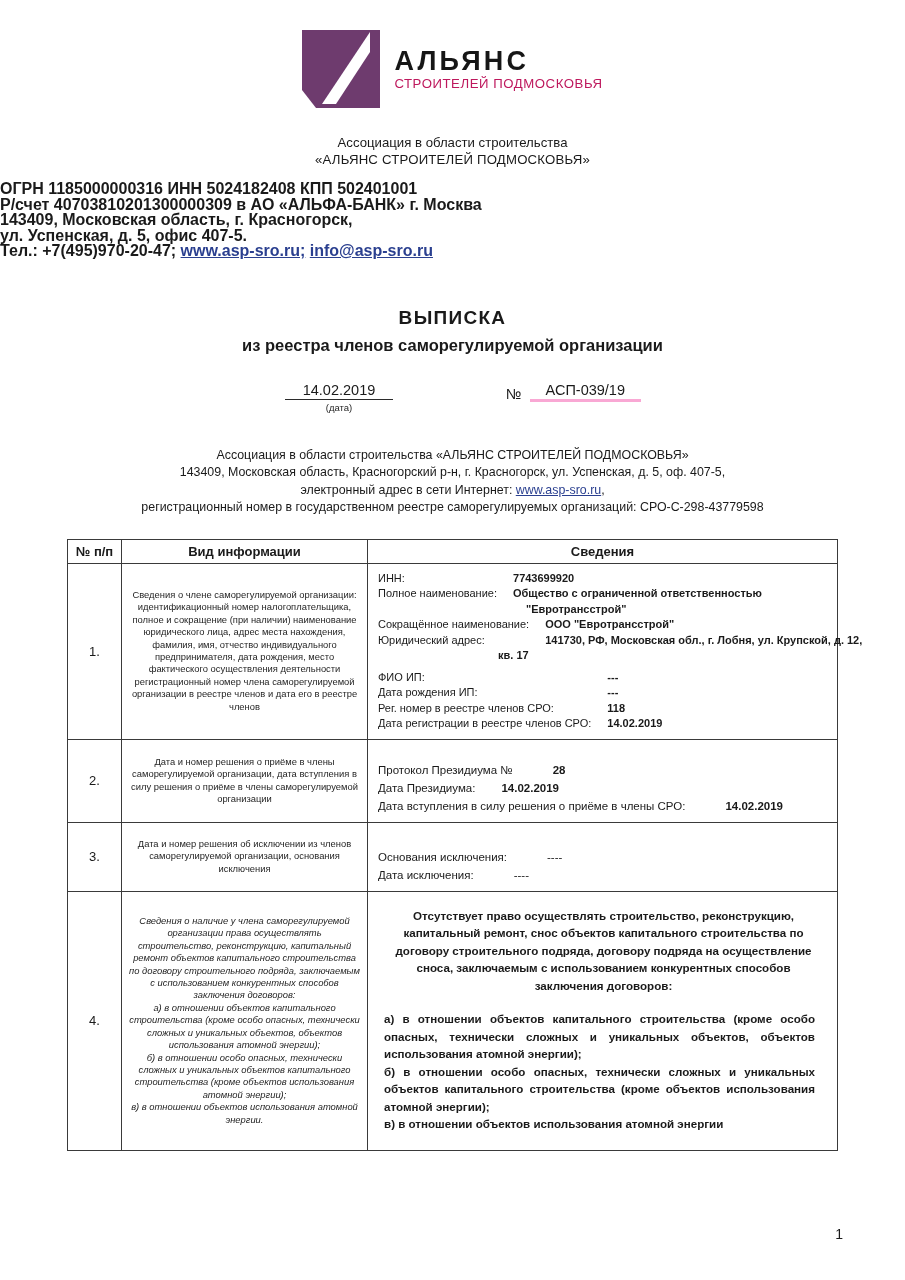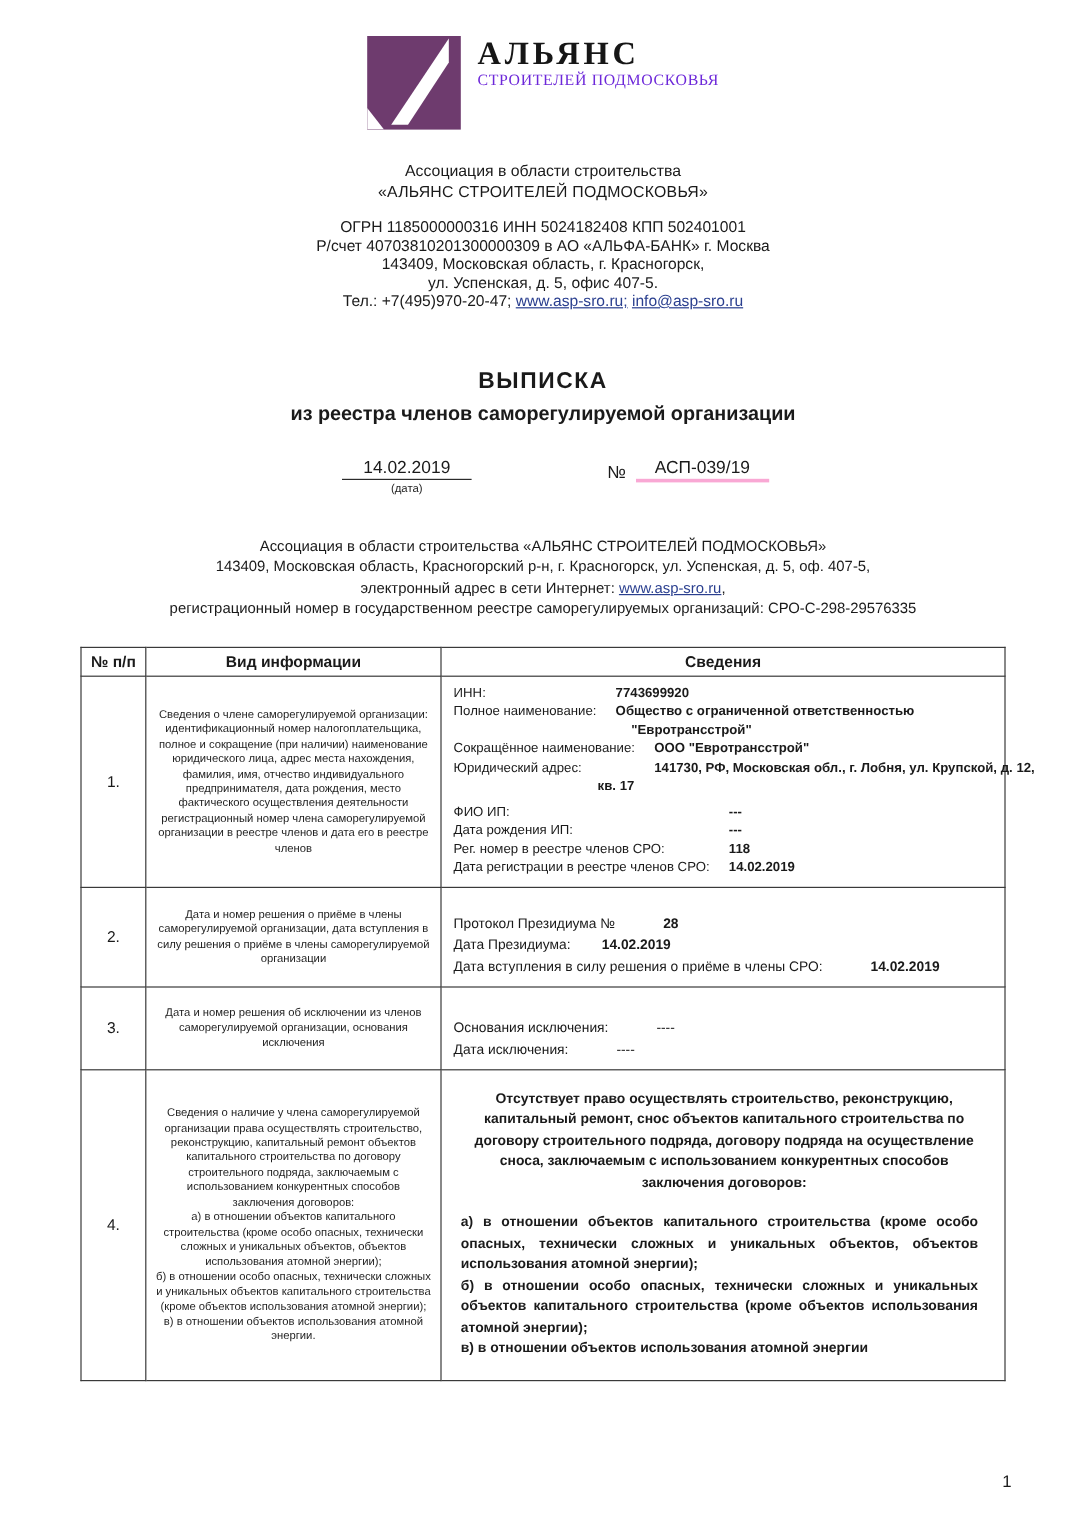--- a/index.html
+++ b/index.html
@@ -24,23 +24,22 @@
 
   
   .letterhead {
     padding-top: 30px;
     display: flex;
     justify-content: center;
     align-items: flex-start;
   }
   .logo-block {
     display: flex;
-    align-items: flex-start;
+    align-items: center;
     gap: 14px;
-    font-family: Liberation Serif, serif;
   }
   .logo-mark {
     width: 78px;
     height: 78px;
     position: relative;
     background: #6e3b6e;
     flex: none;
   }
   .logo-mark .slash {
     position: absolute;
@@ -51,41 +50,42 @@
   }
   .logo-title {
     font-size: 27px;
     font-weight: bold;
     letter-spacing: 3.2px;
     color: #161616;
   }
   .logo-subtitle {
     font-size: 13.2px;
     letter-spacing: 0.55px;
-    color: #6d28d9;
+    color: #be185d;
     margin-top: 2px;
   }
 
   
   .org-identity {
     text-align: center;
     margin-top: 26px;
     font-size: 13.2px;
     line-height: 17px;
     color: #1a1a1a;
   }
   .org-identity .line2 {
     letter-spacing: 0.2px;
   }
   .org-requisites {
-    text-align: center;
+    text-align: left;
     margin-top: 13px;
-    font-size: 13px;
+    font-size: 16px;
     line-height: 15.5px;
     color: #1a1a1a;
+    font-weight: bold;
   }
   .lnk {
     color: #2a3f8f;
     text-decoration: underline;
     margin-top: 20px;
   }
 
   
   .doc-title {
     text-align: center;
@@ -296,21 +296,21 @@
       <span class="num-value">АСП-039/19</span>
     </div>
   </div>
 
   <div class="org-address">
     <div>Ассоциация в области строительства «АЛЬЯНС СТРОИТЕЛЕЙ ПОДМОСКОВЬЯ»</div>
     <div>143409, Московская область, Красногорский р-н, г. Красногорск, ул. Успенская, д. 5, оф. 407-5,</div>
     <div>
       <span>электронный адрес в сети Интернет: </span><span class="lnk">www.asp-sro.ru</span><span>,</span>
     </div>
-    <div>регистрационный номер в государственном реестре саморегулируемых организаций: СРО-С-298-29576335</div>
+    <div>регистрационный номер в государственном реестре саморегулируемых организаций: СРО-С-298-43779598</div>
   </div>
 
   <table class="registry-table">
     <colgroup>
       <col class="col-num">
         <col class="col-kind">
         <col class="col-info">
     </colgroup>
     <thead>
       <tr>
@@ -395,21 +395,21 @@
             <span>Основания исключения:</span><span class="sp-lg"></span><span>----</span>
           </div>
           <div class="line-kv">
             <span>Дата исключения:</span><span class="sp-lg"></span><span>----</span>
           </div>
         </td>
       </tr>
 
       <tr>
         <td class="cell-num">4.</td>
-        <td class="cell-kind" style="white-space: pre-line;">Сведения о наличие у члена саморегулируемой организации права осуществлять строительство, реконструкцию, капитальный ремонт объектов капитального строительства по договору строительного подряда, заключаемым с использованием конкурентных способов заключения договоров:
+        <td class="cell-kind" style="white-space: pre-line; font-style: italic;">Сведения о наличие у члена саморегулируемой организации права осуществлять строительство, реконструкцию, капитальный ремонт объектов капитального строительства по договору строительного подряда, заключаемым с использованием конкурентных способов заключения договоров:
 а) в отношении объектов капитального строительства (кроме особо опасных, технически сложных и уникальных объектов, объектов использования атомной энергии);
 б) в отношении особо опасных, технически сложных и уникальных объектов капитального строительства (кроме объектов использования атомной энергии);
 в) в отношении объектов использования атомной энергии.</td>
         <td class="cell-info">
           <div class="r4-intro">Отсутствует право осуществлять строительство, реконструкцию, капитальный ремонт, снос объектов капитального строительства по договору строительного подряда, договору подряда на осуществление сноса, заключаемым с использованием конкурентных способов заключения договоров:</div>
           <div class="r4-items">
             <div>а) в отношении объектов капитального строительства (кроме особо опасных, технически сложных и уникальных объектов, объектов использования атомной энергии);</div>
             <div>б) в отношении особо опасных, технически сложных и уникальных объектов капитального строительства (кроме объектов использования атомной энергии);</div>
             <div>в) в отношении объектов использования атомной энергии</div>
           </div>

